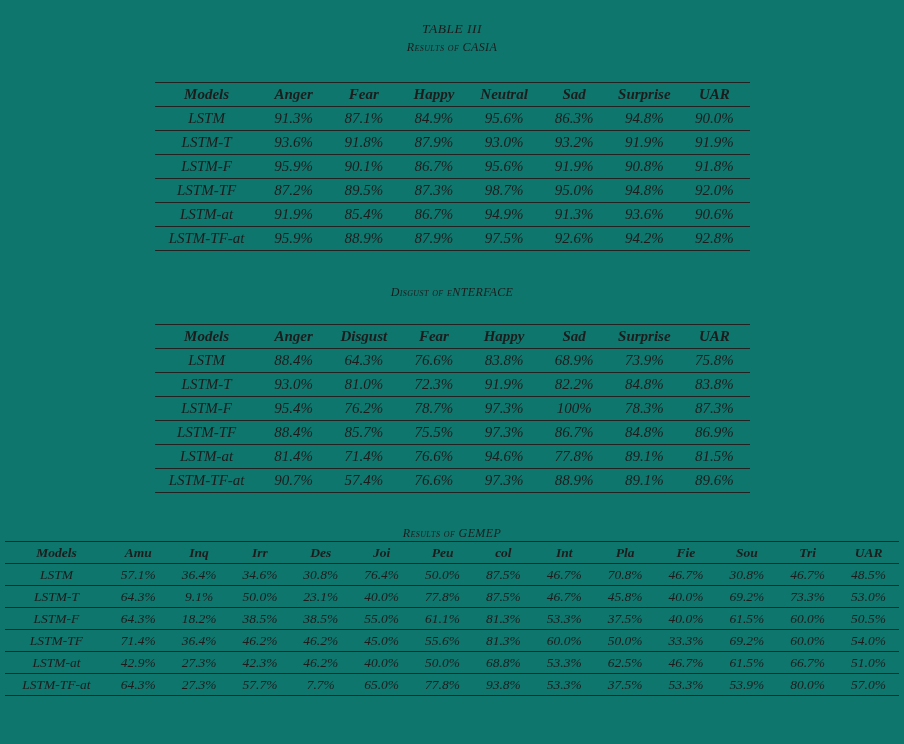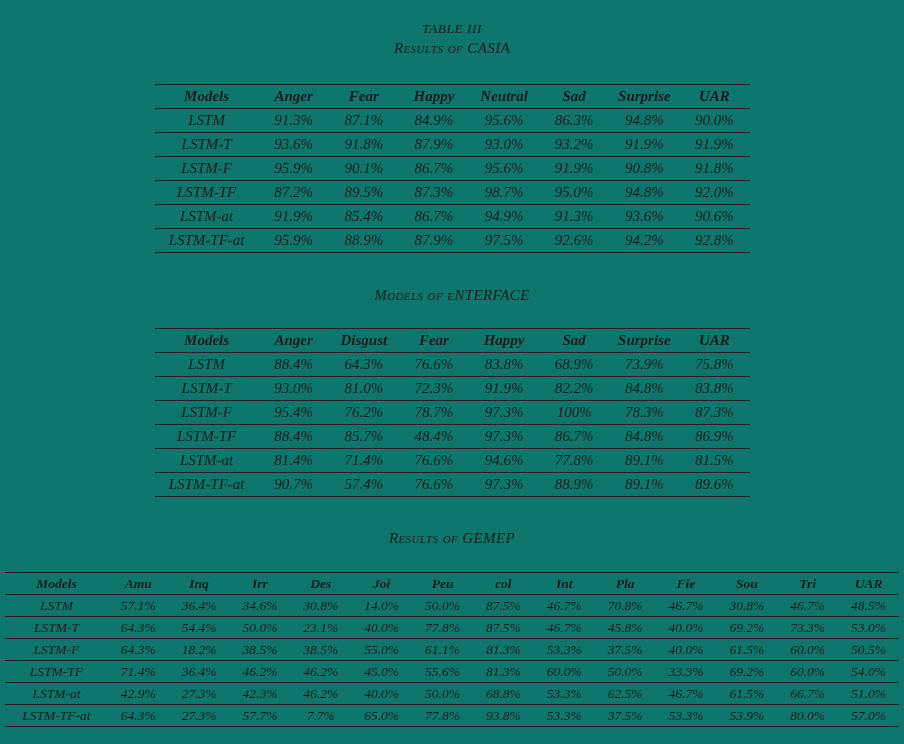--- a/index.html
+++ b/index.html
@@ -19,21 +19,21 @@
   }
   .table-block {
     text-align: center;
   }
   .tb-title {
     font-size: 13.5px;
     letter-spacing: 0.5px;
     color: #1c1c1c;
   }
   .tb-caption {
-    font-size: 15px;
+    font-size: 12px;
     font-variant: small-caps;
     letter-spacing: 0.4px;
     margin-top: 3px;
     color: #1c1c1c;
   }
   table {
     border-collapse: collapse;
     table-layout: fixed;
     margin: 0 auto;
     border-bottom: 1.4px solid #222222;
@@ -54,21 +54,21 @@
   
   .t-wide { width: 894px; font-size: 13.5px; }
   .t-wide th, .t-wide td { height: 21px; }
   .t-wide col.c-model { width: 11.5%; }
   th { font-weight: bold; }
   .sec-1 { padding-top: 21px; }
   .sec-1 .tb-caption { margin-bottom: 27px; }
   .sec-2 { padding-top: 31px; }
   .sec-2 .tb-caption { margin-bottom: 24px; }
   .sec-3 { padding-top: 30px; }
-  .sec-3 .tb-caption { margin-bottom: 25px; }
+  .sec-3 .tb-caption { }
 </style>
 </head>
 <body>
 
 <div class="page">
 
   <section class="table-block sec-1">
     <div class="tb-title">TABLE III</div>
     <div class="tb-caption">Results of CASIA</div>
     <table class="t-mid">
@@ -153,21 +153,21 @@
             <td>97.5%</td>
             <td>92.6%</td>
             <td>94.2%</td>
             <td>92.8%</td>
           </tr>
         </tbody>
       </table>
   </section>
 
   <section class="table-block sec-2">
-    <div class="tb-caption">Models of eNTERFACE</div>
+    <div class="tb-caption">Disgust of eNTERFACE</div>
     <table class="t-mid">
         <colgroup>
           <col class="c-model">
           <col>
           <col>
           <col>
           <col>
           <col>
           <col>
           <col>
@@ -212,21 +212,21 @@
             <td>78.7%</td>
             <td>97.3%</td>
             <td>100%</td>
             <td>78.3%</td>
             <td>87.3%</td>
           </tr>
           <tr>
             <td>LSTM-TF</td>
             <td>88.4%</td>
             <td>85.7%</td>
-            <td>48.4%</td>
+            <td>75.5%</td>
             <td>97.3%</td>
             <td>86.7%</td>
             <td>84.8%</td>
             <td>86.9%</td>
           </tr>
           <tr>
             <td>LSTM-at</td>
             <td>81.4%</td>
             <td>71.4%</td>
             <td>76.6%</td>
@@ -286,34 +286,34 @@
             <th>UAR</th>
           </tr>
         </thead>
         <tbody>
           <tr>
             <td>LSTM</td>
             <td>57.1%</td>
             <td>36.4%</td>
             <td>34.6%</td>
             <td>30.8%</td>
-            <td>14.0%</td>
+            <td>76.4%</td>
             <td>50.0%</td>
             <td>87.5%</td>
             <td>46.7%</td>
             <td>70.8%</td>
             <td>46.7%</td>
             <td>30.8%</td>
             <td>46.7%</td>
             <td>48.5%</td>
           </tr>
           <tr>
             <td>LSTM-T</td>
             <td>64.3%</td>
-            <td>54.4%</td>
+            <td>9.1%</td>
             <td>50.0%</td>
             <td>23.1%</td>
             <td>40.0%</td>
             <td>77.8%</td>
             <td>87.5%</td>
             <td>46.7%</td>
             <td>45.8%</td>
             <td>40.0%</td>
             <td>69.2%</td>
             <td>73.3%</td>

